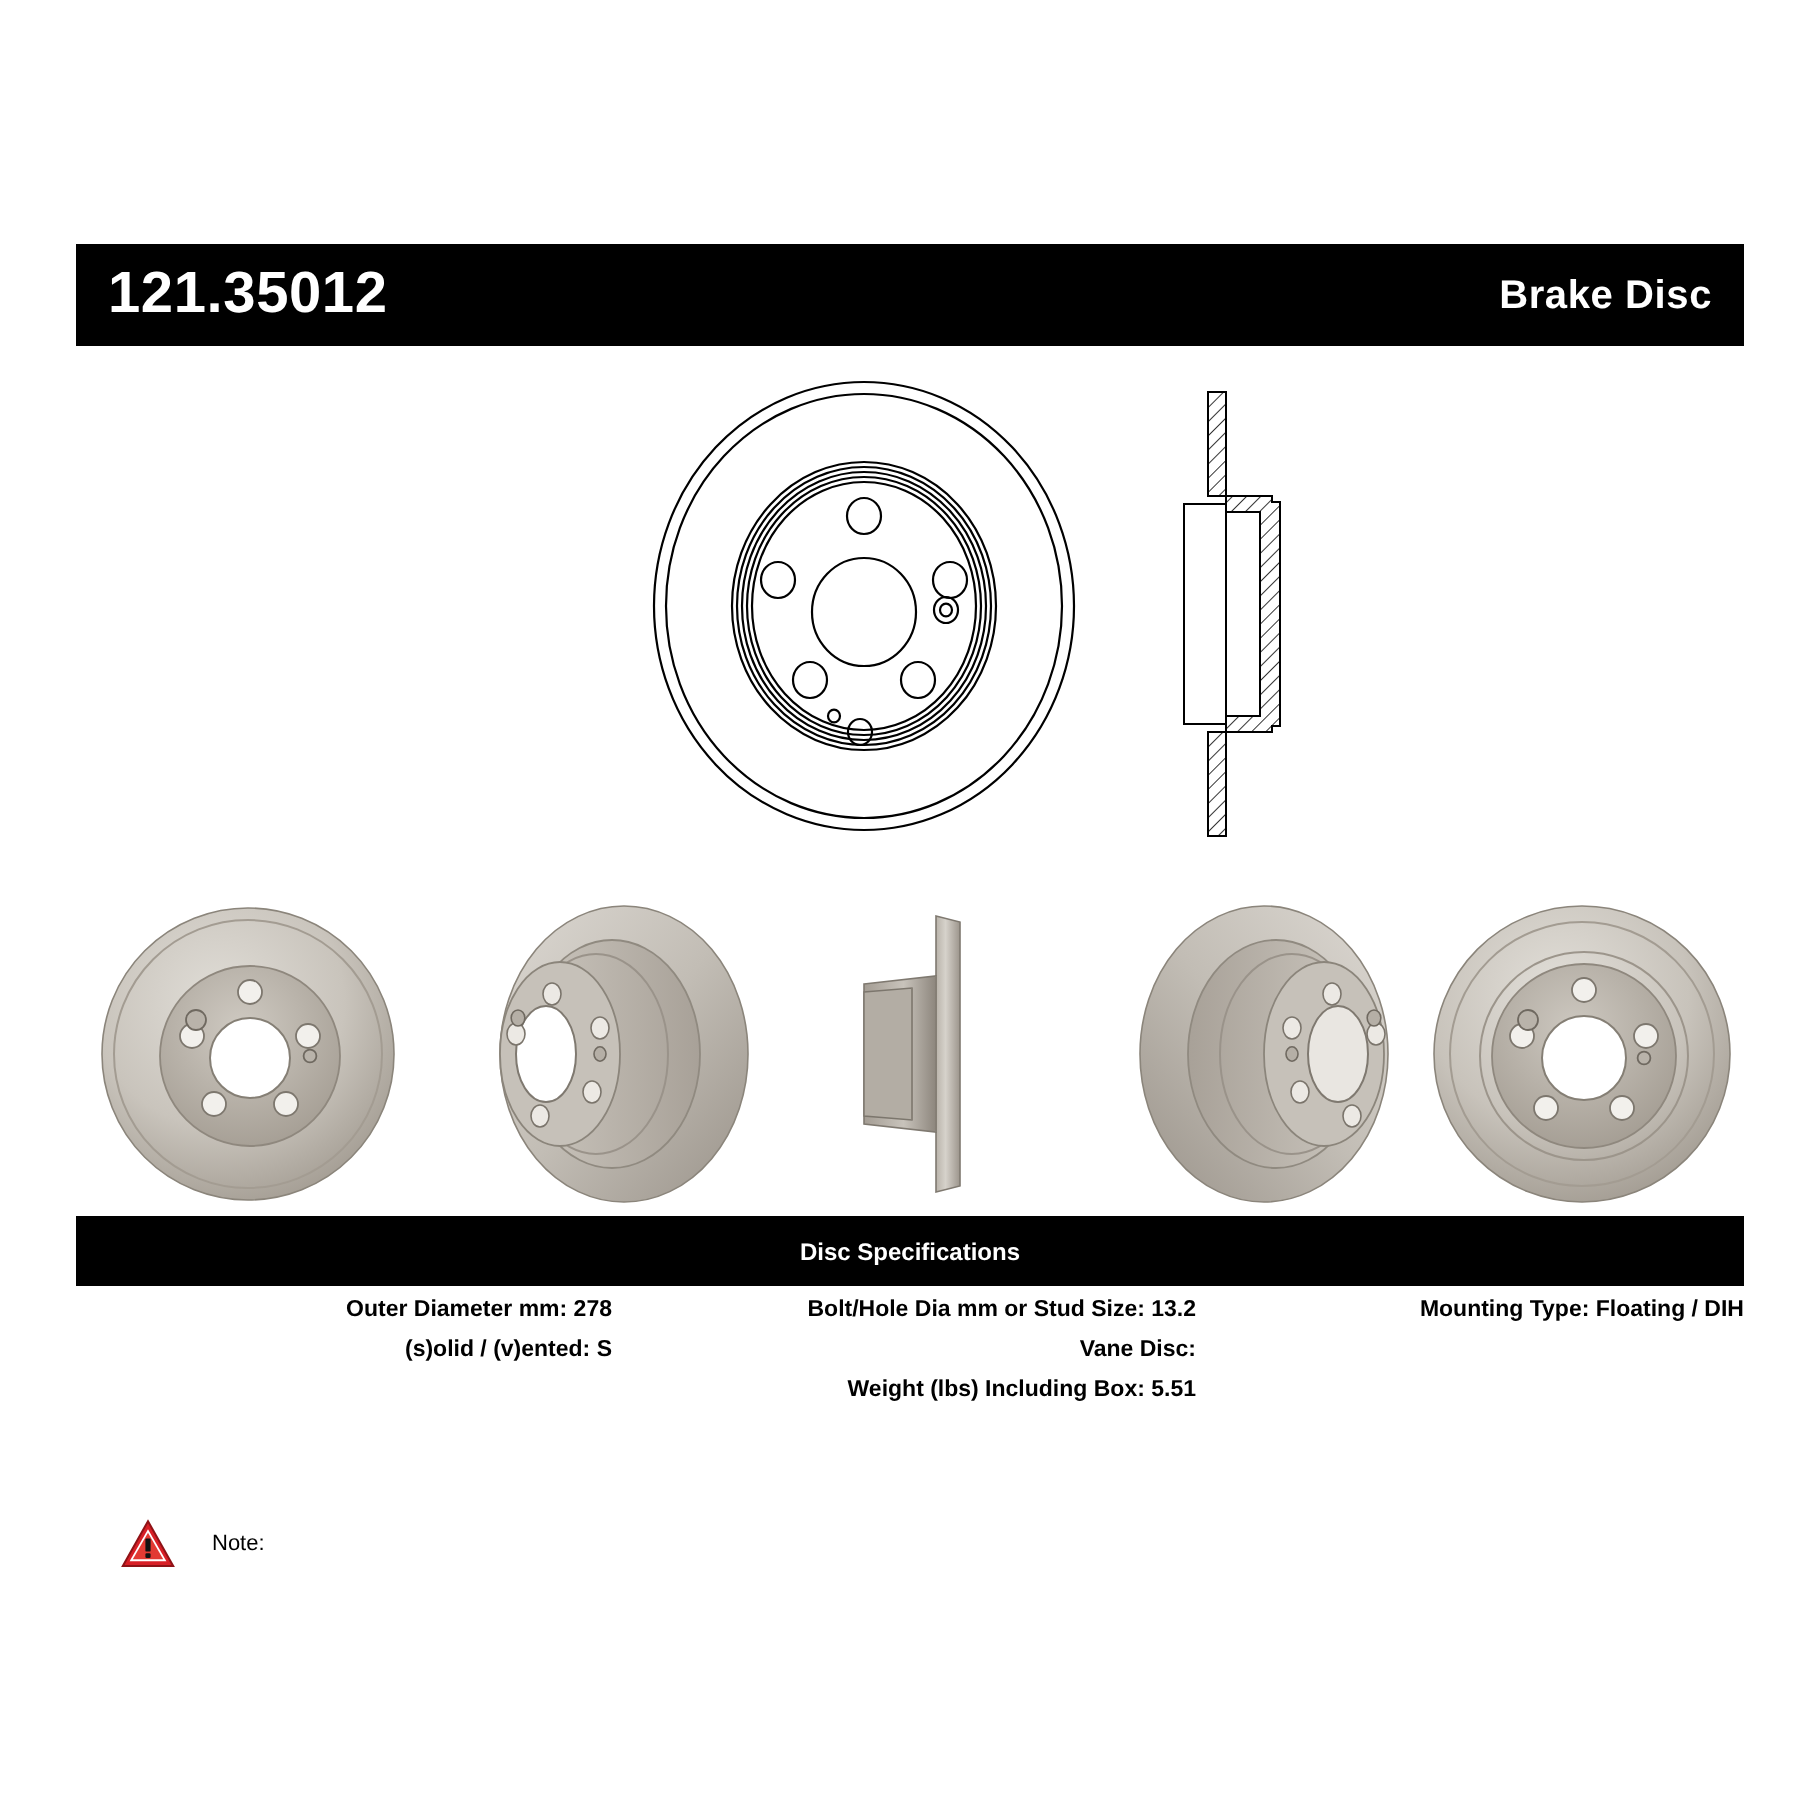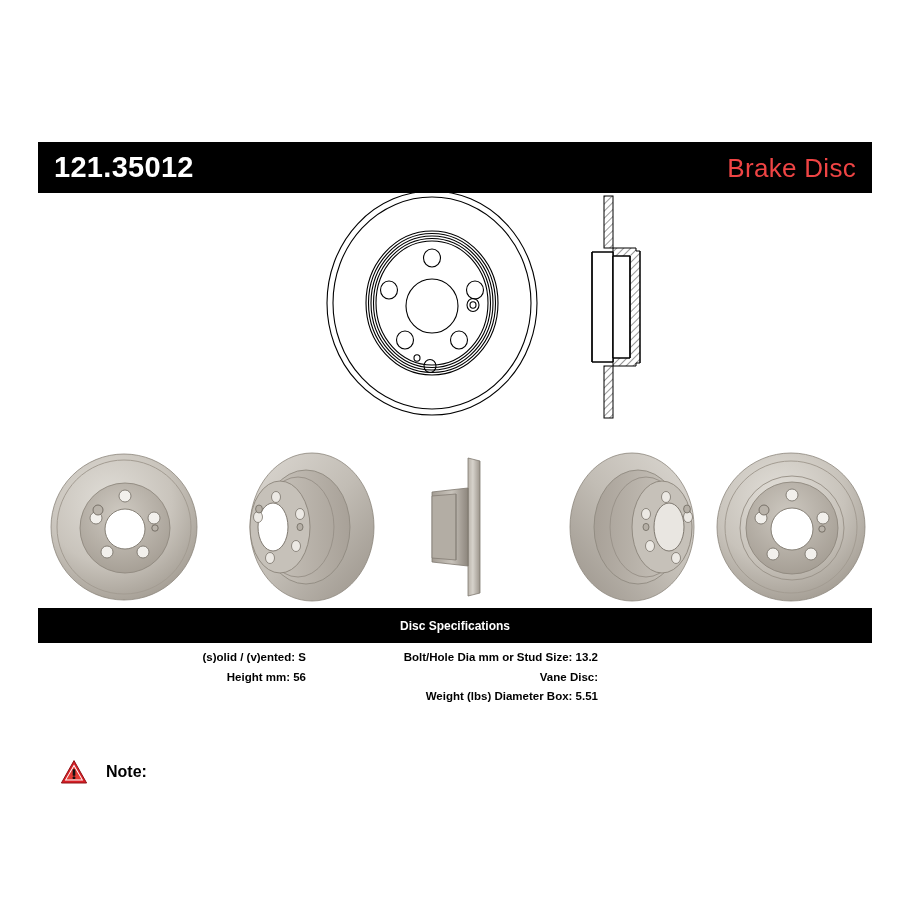--- a/index.html
+++ b/index.html
@@ -31,34 +31,33 @@
   }
   #header-bar {
     left: 38px;
     top: 122px;
     width: 834px;
     height: 51px;
     display: flex;
     align-items: center;
     justify-content: space-between;
     padding: 0 16px;
-    margin-top: 20px;
   }
   #part-number {
     color: #ffffff;
     font-size: 29px;
     font-weight: bold;
     letter-spacing: 0.3px;
     line-height: 1;
     white-space: nowrap;
   }
   #product-type {
-    color: #ef4444;
-    font-size: 26px;
-    font-weight: normal;
+    color: #ffffff;
+    font-size: 20px;
+    font-weight: bold;
     letter-spacing: 0.3px;
     line-height: 1;
     white-space: nowrap;
   }
 
   
   #spec-bar {
     left: 38px;
     top: 608px;
     width: 834px;
@@ -110,21 +109,21 @@
     top: 0;
     height: 158px;
     overflow: hidden;
   }
   .photo svg { display: block; }
 
   
   #specs {
     position: absolute;
     left: 38px;
-    top: 628px;
+    top: 646px;
     width: 834px;
     height: 105px;
   }
   .spec-col {
     position: absolute;
     top: 0;
   }
   #spec-col-left  { left: 0px;   width: 268px; }
   #spec-col-mid   { left: 272px; width: 288px; }
   #spec-col-right { left: 580px; width: 254px; }
@@ -154,22 +153,22 @@
     align-items: center;
   }
   #note-icon {
     width: 28px;
     height: 26px;
     margin-left: 22px;
     flex: 0 0 auto;
   }
   #note-label {
     margin-left: 18px;
-    font-size: 16px;
-    font-weight: bold;
+    font-size: 11px;
+    font-weight: normal;
     color: #000000;
   }
   #note-text {
     margin-left: 6px;
     font-size: 13px;
     color: #000000;
   }
 </style>
 </head>
 <body>
@@ -393,27 +392,25 @@
   </div>
 
   <div class="bar" id="spec-bar">
     <span id="spec-title">Disc Specifications</span>
   </div>
 
   <div id="specs">
     <div class="spec-col" id="spec-col-left">
         <div class="spec-row"><span class="spec-label">Outer Diameter mm:</span><span class="spec-value"> 278</span></div>
         <div class="spec-row"><span class="spec-label">(s)olid / (v)ented:</span><span class="spec-value"> S</span></div>
-        <div class="spec-row"><span class="spec-label">Height mm:</span><span class="spec-value"> 56</span></div>
       </div>
     <div class="spec-col" id="spec-col-mid">
-        <div class="spec-row"><span class="spec-label">Number of Studs:</span><span class="spec-value"> 5</span></div>
         <div class="spec-row"><span class="spec-label">Bolt/Hole Dia mm or Stud Size:</span><span class="spec-value"> 13.2</span></div>
         <div class="spec-row"><span class="spec-label">Vane Disc:</span><span class="spec-value"></span></div>
-        <div class="spec-row"><span class="spec-label">Weight (lbs) Diameter Box:</span><span class="spec-value"> 5.51</span></div>
+        <div class="spec-row"><span class="spec-label">Weight (lbs) Including Box:</span><span class="spec-value"> 5.51</span></div>
       </div>
     <div class="spec-col" id="spec-col-right">
         <div class="spec-row"><span class="spec-label">Mounting Type:</span><span class="spec-value"> Floating / DIH</span></div>
       </div>
   </div>
 
   <div id="note-row">
     <svg id="note-icon" viewBox="0 0 28 26">
       <path d="M14 1.6 L26.6 24 L1.4 24 Z" fill="#d81f26" stroke="#8f1216" stroke-width="1"></path>
       <path d="M14 5.6 L23.2 21.6 L4.8 21.6 Z" fill="#ffffff"></path>

